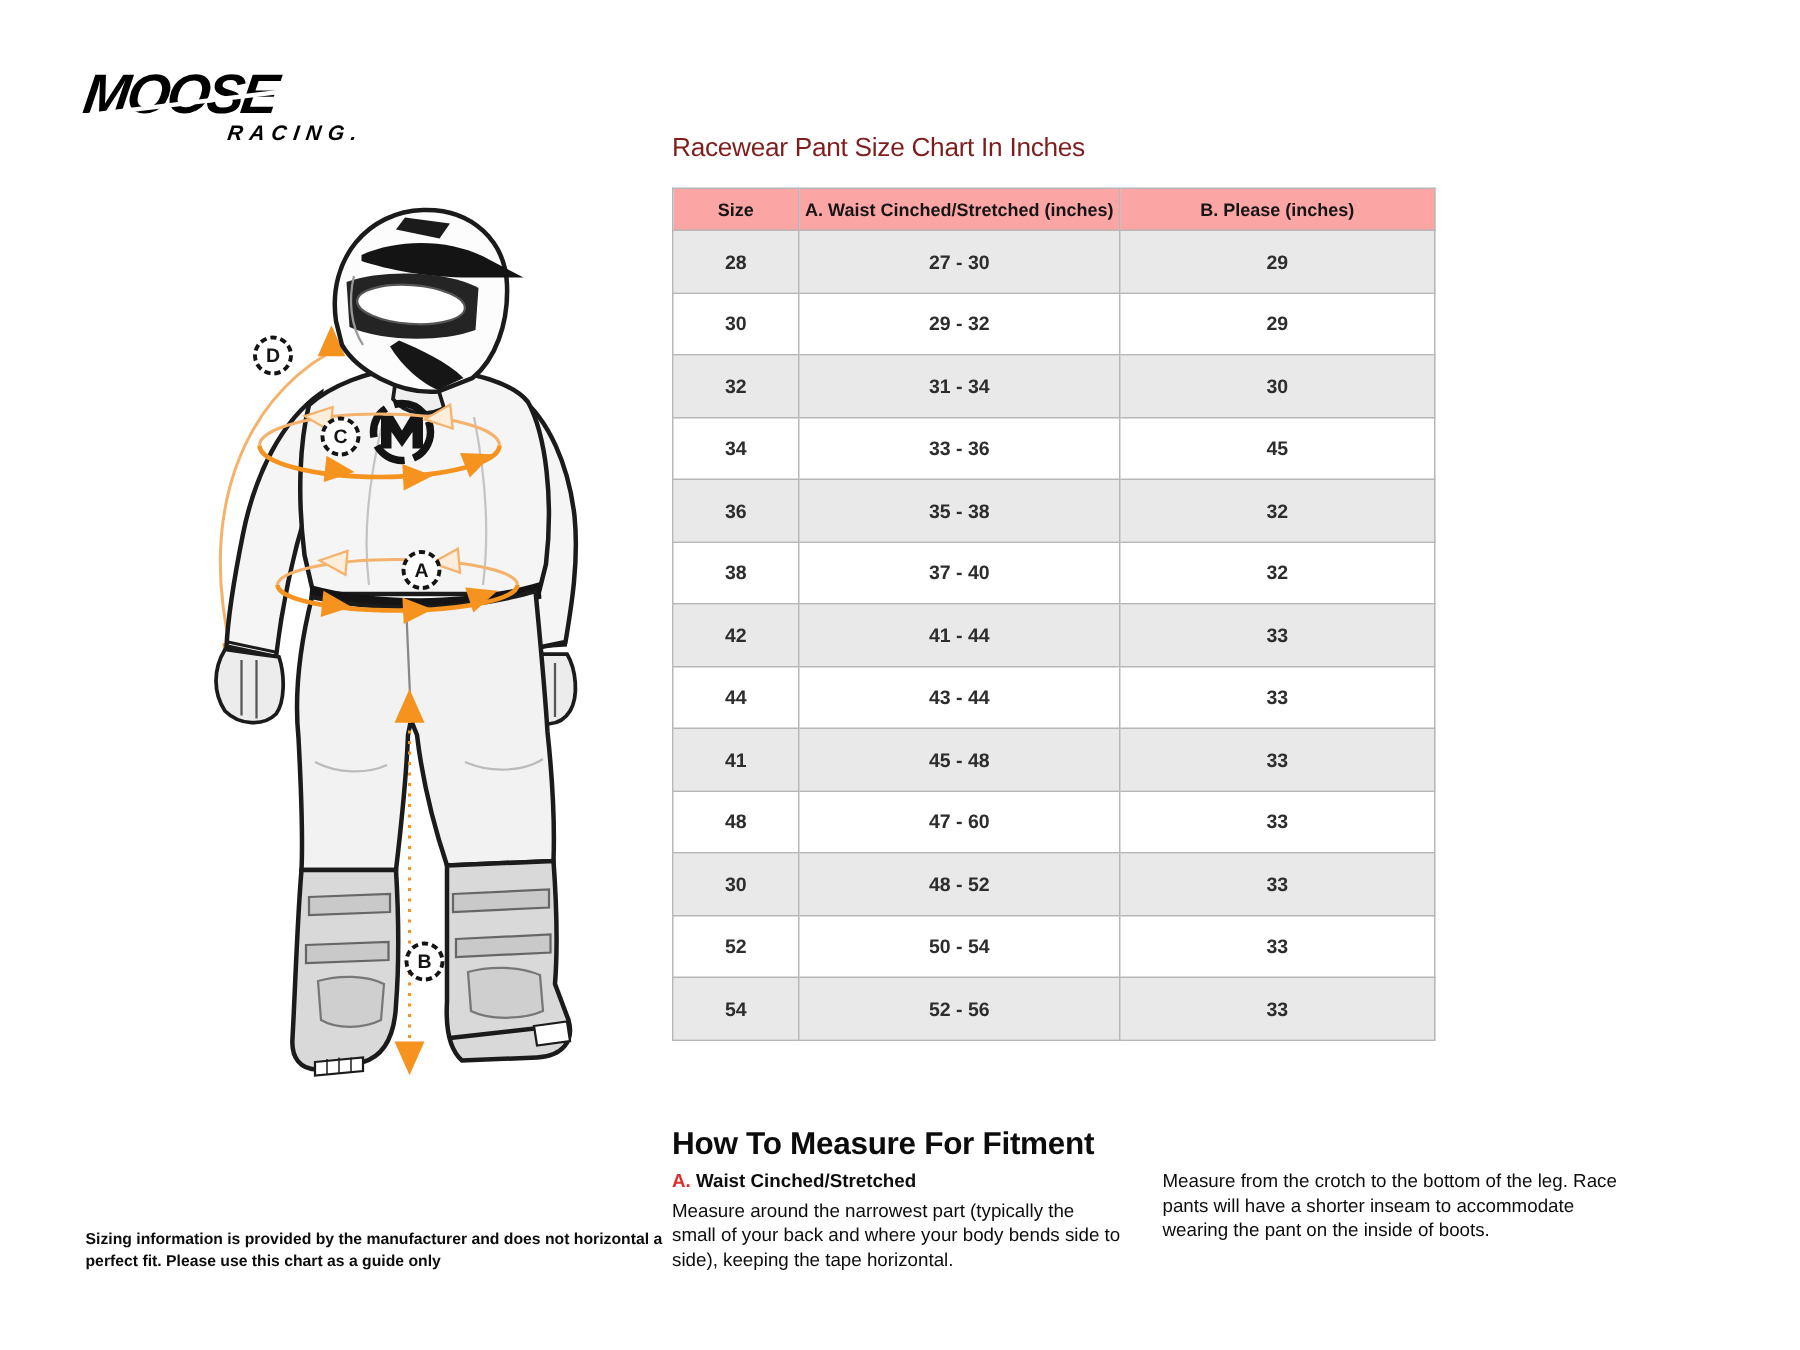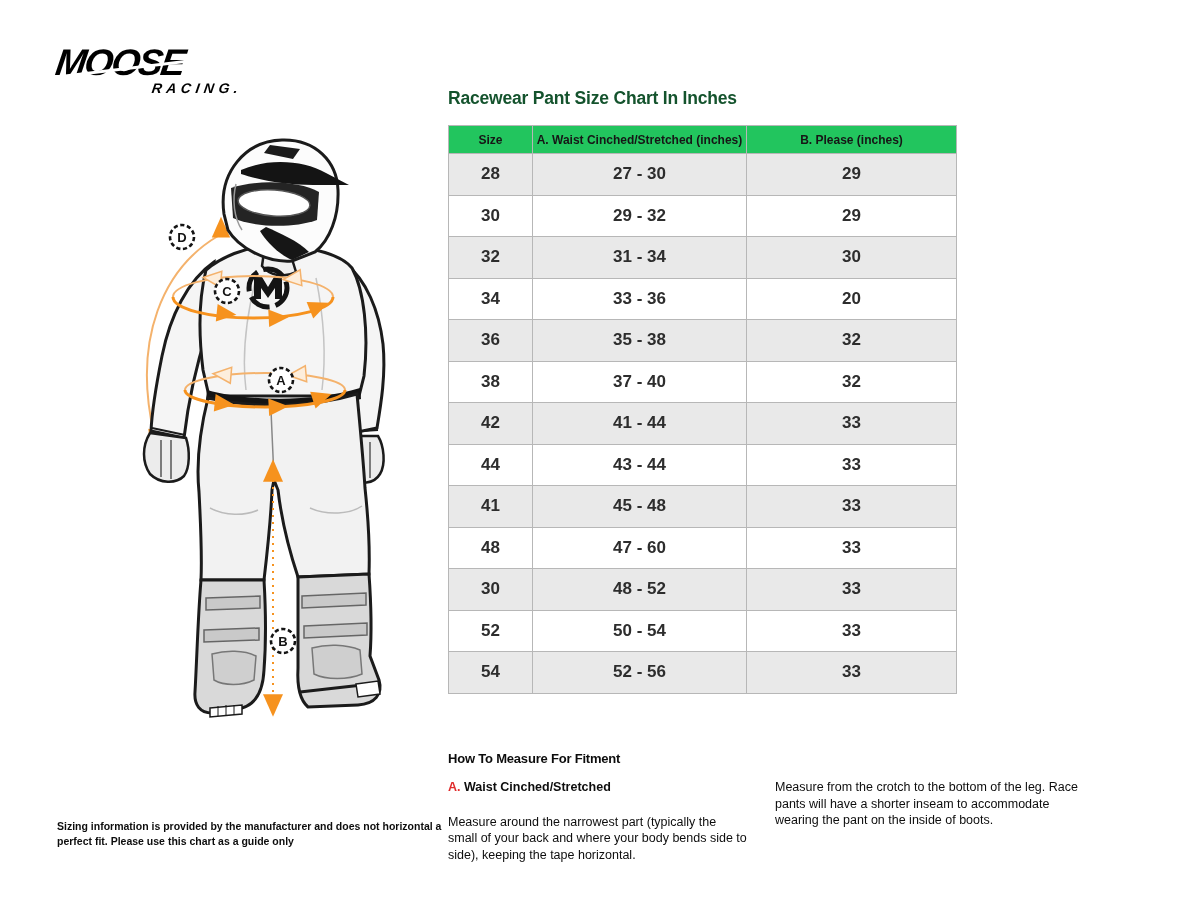--- a/index.html
+++ b/index.html
@@ -17,37 +17,37 @@
   
   .logo{position:absolute;left:55px;top:44px;width:200px;transform:skewX(-8deg)}
   .logo-top{font-size:37px;font-weight:bold;font-style:italic;letter-spacing:-2px;
             line-height:1;color:#000;white-space:nowrap}
   .logo-bottom{font-size:14px;font-weight:bold;font-style:italic;letter-spacing:4.5px;
                text-align:right;margin-top:-1px;padding-right:10px;color:#000;white-space:nowrap}
   .logo-stripe{position:absolute;left:2px;top:21px;width:172px;height:2.5px;background:#fff;
                transform:rotate(-7deg)}
 
   
-  .chart-title{position:absolute;left:448px;top:88px;font-size:17.5px;font-weight:bold;
-               letter-spacing:-0.2px;color:#14532d}
+  .chart-title{position:absolute;left:448px;top:88px;font-size:17.5px;font-weight:normal;
+               letter-spacing:-0.2px;color:#7f1d1d}
   table.size-table{position:absolute;left:448px;top:125px;width:508px;border-collapse:collapse;
                    table-layout:fixed;background:#fff}
   .size-table th,.size-table td{border:1px solid var(--table-border);text-align:center;
                    font-weight:bold;padding:0}
-  .size-table thead th{height:28px;background:#22c55e;font-size:12px;color:#161616}
-  .size-table tbody td{height:41.5px;font-size:17px;color:#2d2d2d}
+  .size-table thead th{height:28px;background:#fca5a5;font-size:12px;color:#161616}
+  .size-table tbody td{height:41.5px;font-size:13px;color:#2d2d2d}
   .size-table tbody tr:nth-child(odd){background:var(--table-stripe)}
 
   
-  .howto-title{position:absolute;left:448px;top:751px;font-size:13px;font-weight:bold;
+  .howto-title{position:absolute;left:448px;top:751px;font-size:21px;font-weight:bold;
                letter-spacing:-0.2px;color:#0c0c0c}
   .howto-section{position:absolute;top:779px;font-size:12.5px;line-height:1.33;color:#0d0d0d}
   .howto-a{left:448px;width:300px}
   .howto-b{left:775px;width:308px}
-  .sec-head{font-weight:bold;margin-bottom:18px}
+  .sec-head{font-weight:bold;margin-bottom:3px}
   .sec-letter{color:var(--accent-red)}
 
   .disclaimer{position:absolute;left:57px;top:819px;width:404px;font-size:10.5px;
               font-weight:bold;line-height:1.4;color:#0d0d0d}
 
   
   .figure{position:absolute;left:60px;top:128px;width:360px;height:615px}
   .figure svg{display:block;width:100%;height:100%}
   .or-fill{fill:var(--accent-orange)}
   .or-stroke{stroke:var(--accent-orange)}
@@ -92,21 +92,21 @@
           <td>29</td>
         </tr>
         <tr>
           <td>32</td>
           <td>31 - 34</td>
           <td>30</td>
         </tr>
         <tr>
           <td>34</td>
           <td>33 - 36</td>
-          <td>20</td>
+          <td>45</td>
         </tr>
         <tr>
           <td>36</td>
           <td>35 - 38</td>
           <td>32</td>
         </tr>
         <tr>
           <td>38</td>
           <td>37 - 40</td>
           <td>32</td>

